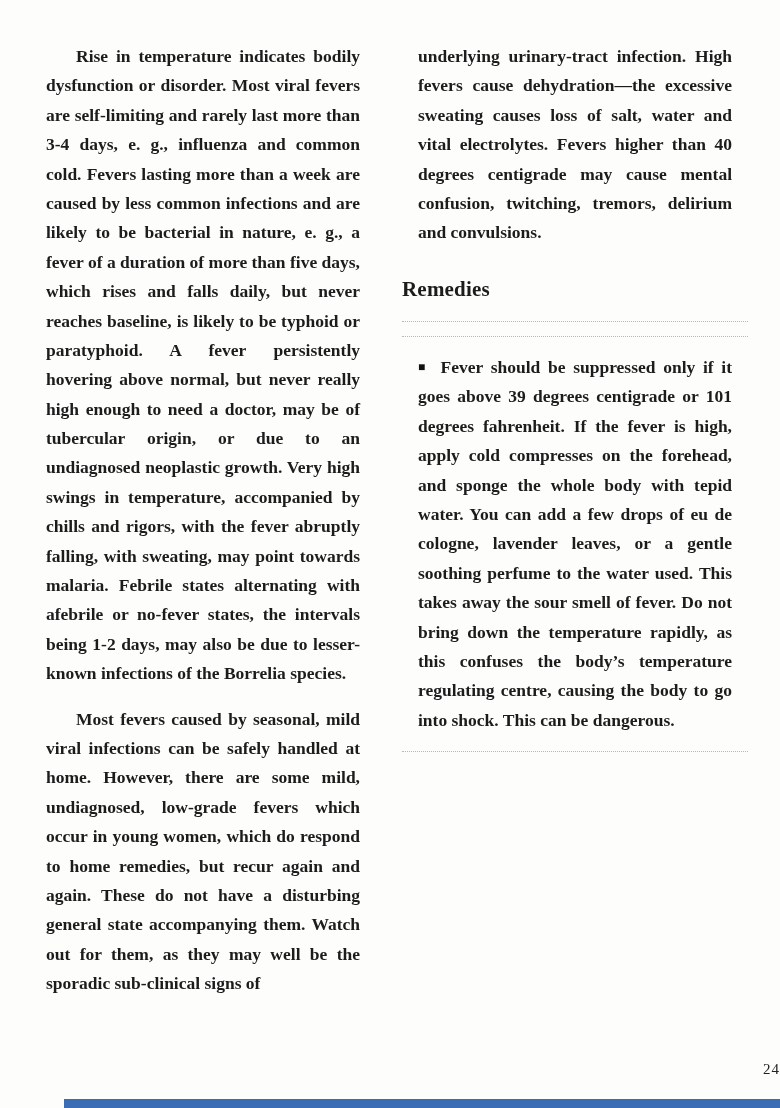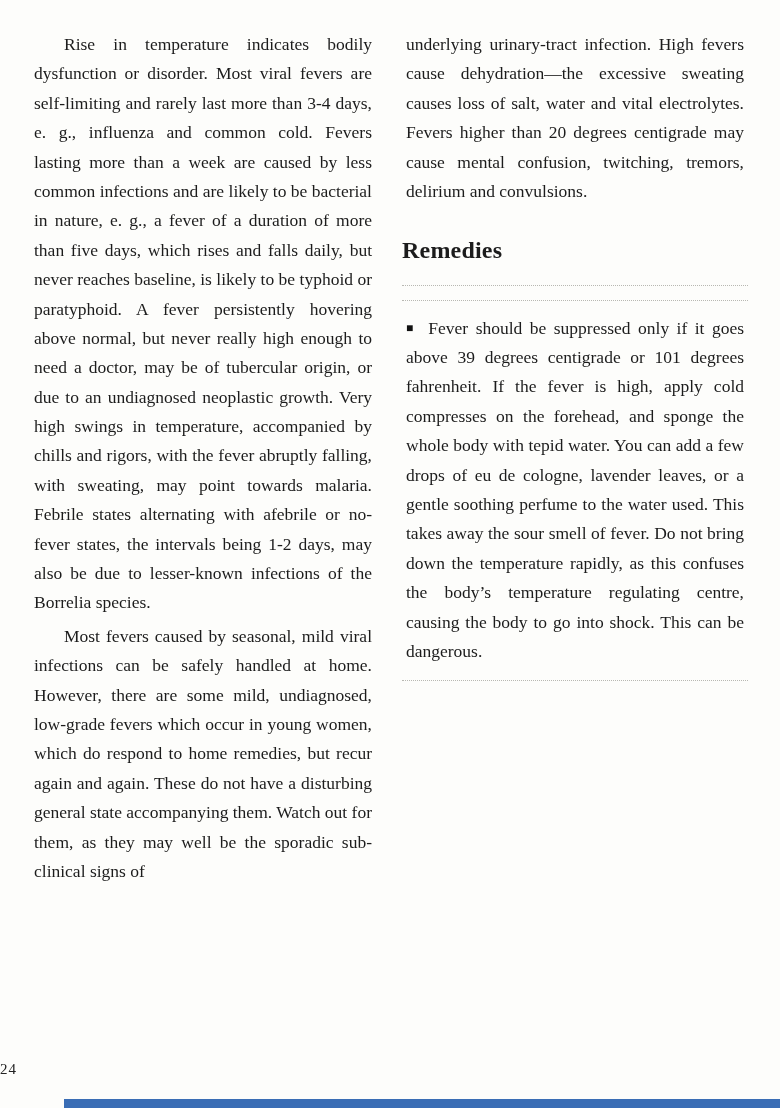--- a/index.html
+++ b/index.html
@@ -22,32 +22,33 @@
     display: flex;
     gap: 26px;
   }
   .col {
     width: 346px;
     font-size: 17.5px;
     line-height: 1.68;
     text-align: justify;
   }
   .col p {
-    margin: 4px;
+    margin: 16px;
+    font-weight: bold;
   }
   .col p.indent {
     text-indent: 30px;
   }
   .col p.no-indent {
     text-indent: 0;
   }
   h2.section-heading {
     font-family: "Liberation Serif", serif;
     font-weight: bold;
-    font-size: 24px;
+    font-size: 21px;
     letter-spacing: 0.2px;
     margin: 24px 0 2px 0;
     text-align: left;
   }
   hr.rule {
     border: none;
     border-top: 1px dotted #b8b8b2;
     margin: 14px 0 13px 0;
   }
   .bullet {
@@ -58,21 +59,21 @@
     position: relative;
     top: -2px;
     margin-right: 12px;
     color: #111;
   }
   .pageno {
     position: absolute;
     bottom: 30px;
     left: 0;
     width: 100%;
-    text-align: left;
+    text-align: right;
     font-size: 15px;
     letter-spacing: 1px;
     color: #222;
   }
   .bottom-bar {
     position: absolute;
     bottom: 0;
     left: 64px;
     right: 0;
     height: 9px;
@@ -83,21 +84,21 @@
 
 <div class="page">
   <div class="columns">
 
     <div class="col">
       <p class="indent">Rise in temperature indicates bodily dysfunction or disorder. Most viral fevers are self-limiting and rarely last more than 3-4 days, e. g., influenza and common cold. Fevers lasting more than a week are caused by less common infections and are likely to be bacterial in nature, e. g., a fever of a duration of more than five days, which rises and falls daily, but never reaches baseline, is likely to be typhoid or paratyphoid. A fever persistently hovering above normal, but never really high enough to need a doctor, may be of tubercular origin, or due to an undiagnosed neoplastic growth. Very high swings in temperature, accompanied by chills and rigors, with the fever abruptly falling, with sweating, may point towards malaria. Febrile states alternating with afebrile or no-fever states, the intervals being 1-2 days, may also be due to lesser-known infections of the Borrelia species.</p>
       <p class="indent">Most fevers caused by seasonal, mild viral infections can be safely handled at home. However, there are some mild, undiagnosed, low-grade fevers which occur in young women, which do respond to home remedies, but recur again and again. These do not have a disturbing general state accompanying them. Watch out for them, as they may well be the sporadic sub-clinical signs of</p>
     </div>
 
     <div class="col">
-      <p class="no-indent">underlying urinary-tract infection. High fevers cause dehydration—the excessive sweating causes loss of salt, water and vital electrolytes. Fevers higher than 20 degrees centigrade may cause mental confusion, twitching, tremors, delirium and convulsions.</p>
+      <p class="no-indent">underlying urinary-tract infection. High fevers cause dehydration—the excessive sweating causes loss of salt, water and vital electrolytes. Fevers higher than 40 degrees centigrade may cause mental confusion, twitching, tremors, delirium and convulsions.</p>
 
       <h2 class="section-heading">Remedies</h2>
 
       <hr class="rule">
 
 
       <hr class="rule">
 
       <p class="bullet"><span class="sq">■</span><span>Fever should be suppressed only if it goes above 39 degrees centigrade or 101 degrees fahrenheit. If the fever is high, apply cold compresses on the forehead, and sponge the whole body with tepid water. You can add a few drops of eu de cologne, lavender leaves, or a gentle soothing perfume to the water used. This takes away the sour smell of fever. Do not bring down the temperature rapidly, as this confuses the body’s temperature regulating centre, causing the body to go into shock. This can be dangerous.</span></p>
 

